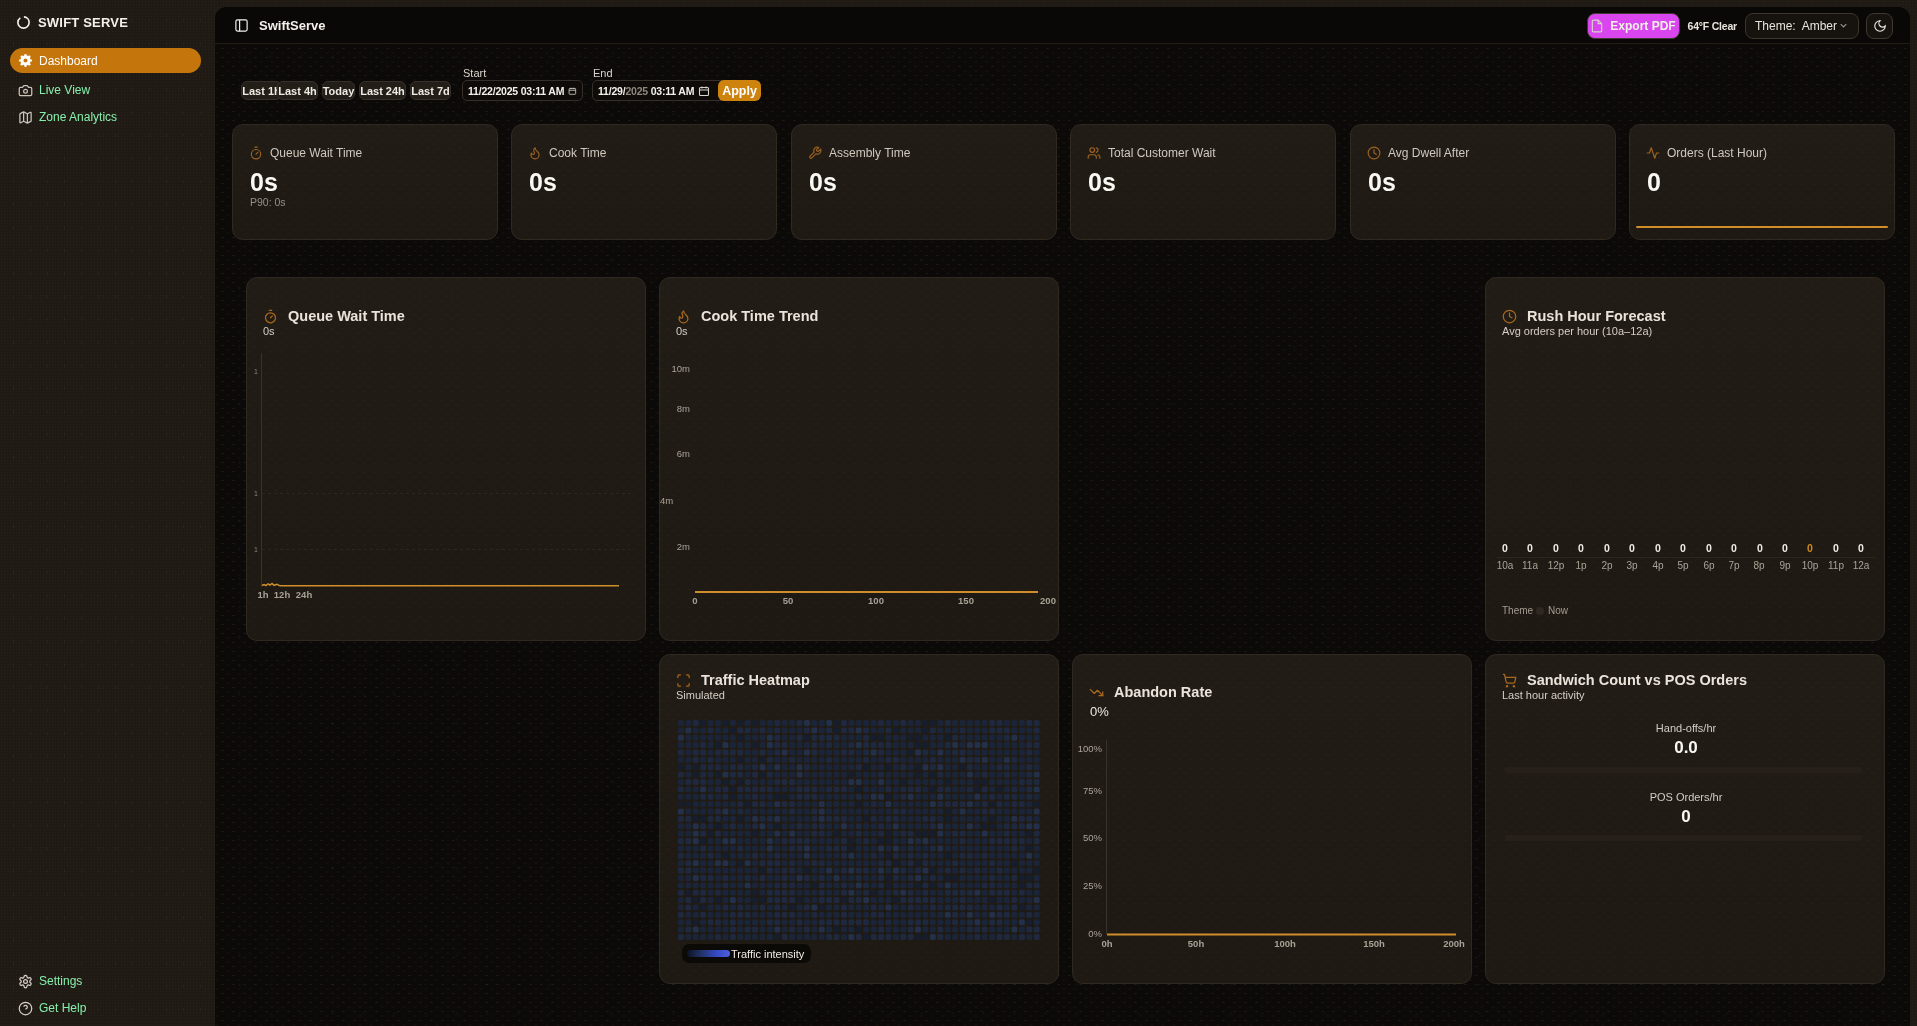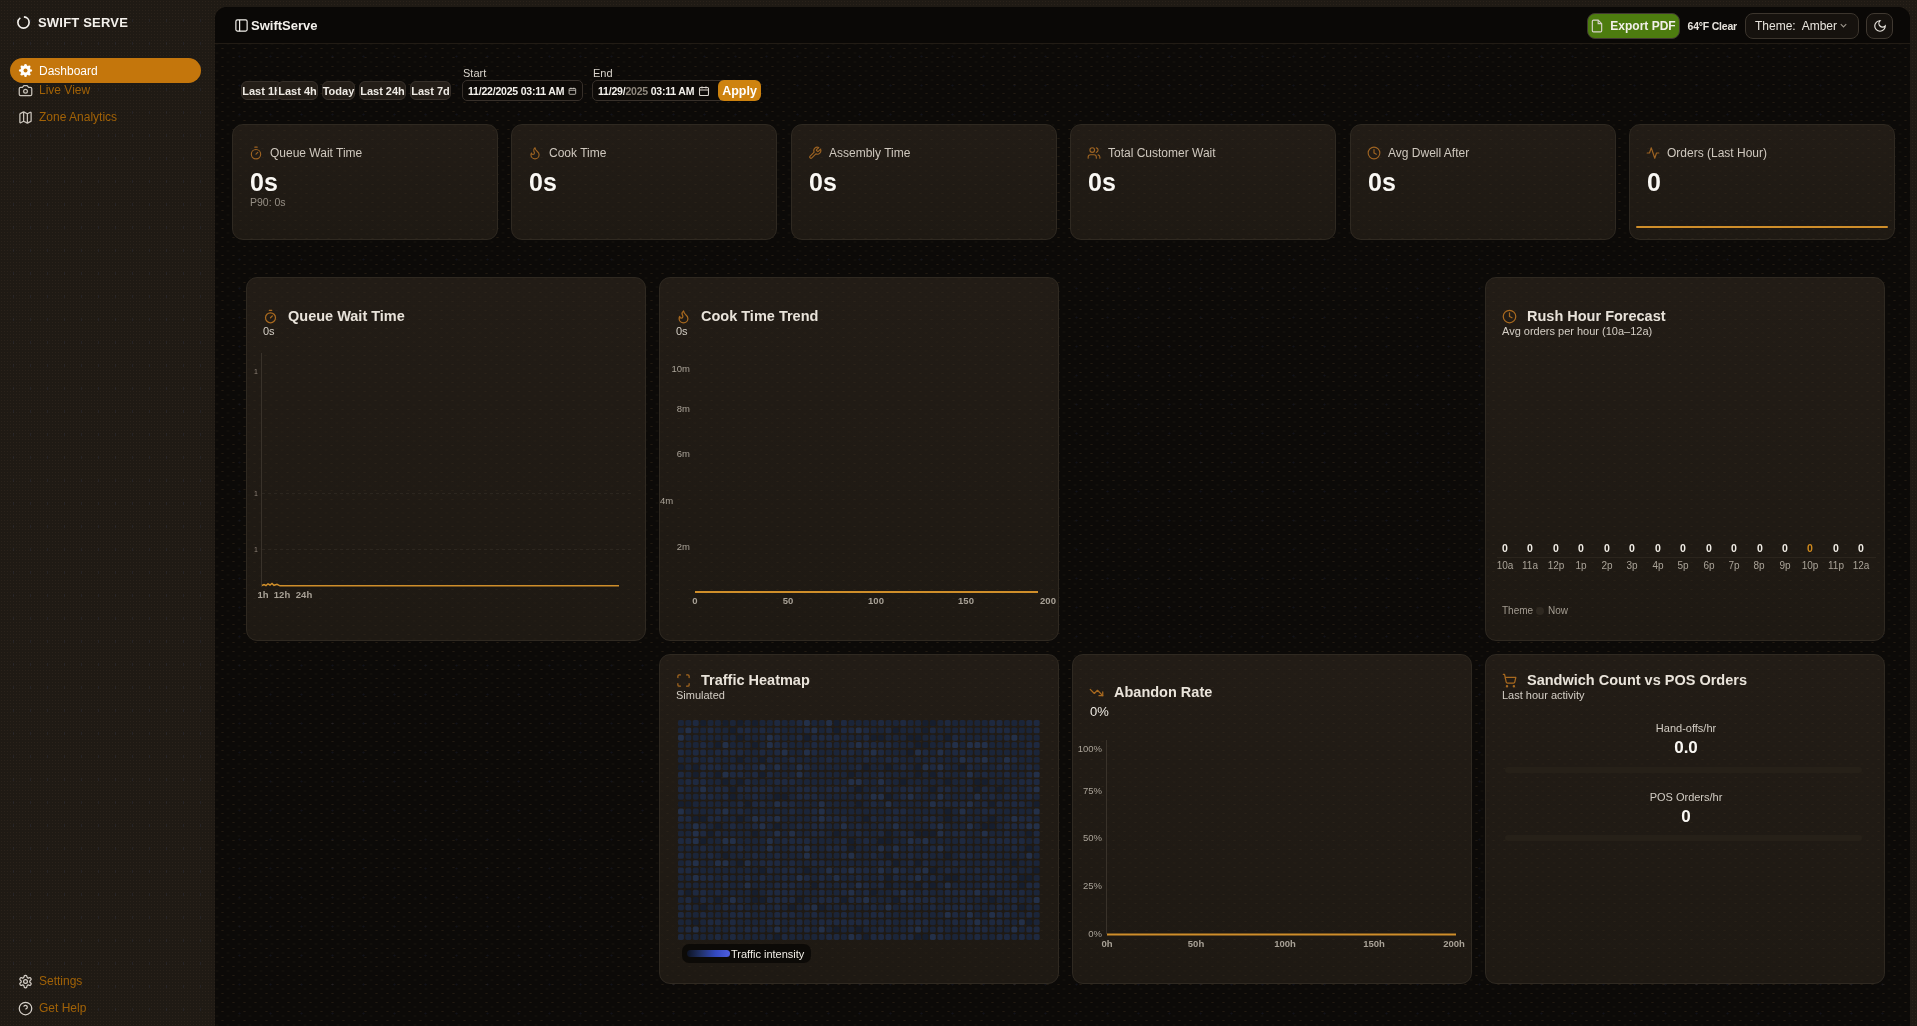--- a/index.html
+++ b/index.html
@@ -14,40 +14,40 @@
     background-position: 0 0, 5px 9px;
     position:relative; color:#f2efe9;
   }
   .abs { position:absolute; }
 
   
   #sidebar { left:0; top:0; width:215px; height:1026px; }
   .logo-row { left:16px; top:15px; display:flex; align-items:center; gap:7px; }
   .logo-txt { font-size:13px; font-weight:bold; color:#f4f1ec; letter-spacing:.2px; }
   .nav-pill { left:10px; top:48px; width:191px; height:25px; background:#c4760c; border-radius:12.5px;
-      display:flex; align-items:center; gap:6px; padding-left:8px; color:#fff; font-size:12px;margin-top:10px; }
+      display:flex; align-items:center; gap:6px; padding-left:8px; color:#fff; font-size:12px; }
   .nav-item { left:10px; width:191px; height:24px; display:flex; align-items:center; gap:6px;
-      padding-left:8px; color:#a16207; font-size:12px; }
+      padding-left:8px; color:#86efac; font-size:12px; }
   .nav-item svg, .nav-pill svg { flex:none; }
 
   
   #panel { left:215px; top:7px; width:1695px; height:1019px; background:#0c0a08;
       border-radius:12px 12px 0 0; overflow:hidden;
       background-image:
         radial-gradient(rgba(205,160,95,.11) .9px, transparent 1.2px),
         radial-gradient(rgba(205,160,95,.08) .9px, transparent 1.2px),
         radial-gradient(rgba(80,115,225,.08) .9px, transparent 1.2px);
       background-size: 11px 9px, 11px 9px, 31px 29px;
       background-position: 2px 1px, 7.5px 5.5px, 9px 6px; }
   #header { left:0; top:0; width:1695px; height:37px; background:#0a0806; border-bottom:1px solid #221c15; }
-  .htitle { left:19px; top:0; height:37px; display:flex; align-items:center; gap:2px;
+  .htitle { left:19px; top:0; height:37px; display:flex; align-items:center; gap:10px;
       font-size:13px; font-weight:bold; color:#f4f1ec; }
   .hright { right:17px; top:5px; height:27px; display:flex; align-items:center; gap:7px; }
   .btn-outline { display:flex; align-items:center; justify-content:center; gap:6px; border:1px solid #403931; border-radius:8px;
-      background:#4d7c0f; height:26px; width:93px; font-size:12px; font-weight:bold; color:#f2efe9; white-space:nowrap; }
+      background:#d946ef; height:26px; width:93px; font-size:12px; font-weight:bold; color:#f2efe9; white-space:nowrap; }
   .weather { font-size:10.5px; color:#e8e4dd; font-weight:bold; padding:0 1px; letter-spacing:-0.2px; white-space:nowrap; }
   .theme-box { display:flex; align-items:center; justify-content:space-between; border:1px solid #3c352d; border-radius:8px;
       background:#16120e; height:26px; width:114px; padding:0 9px; font-size:12px; color:#e8e4dd; white-space:nowrap; }
   .moon-btn { width:27px; height:26px; border:1px solid #403931; border-radius:8px; background:#16120e;
       display:flex; align-items:center; justify-content:center; }
 
   
   .chip { position:absolute; top:74px; height:19px; background:#241e18; border:1px solid #37302a;
       border-radius:6px; display:flex; align-items:center; justify-content:center;
       font-size:11px; font-weight:bold; color:#eeeae4; white-space:nowrap; }

